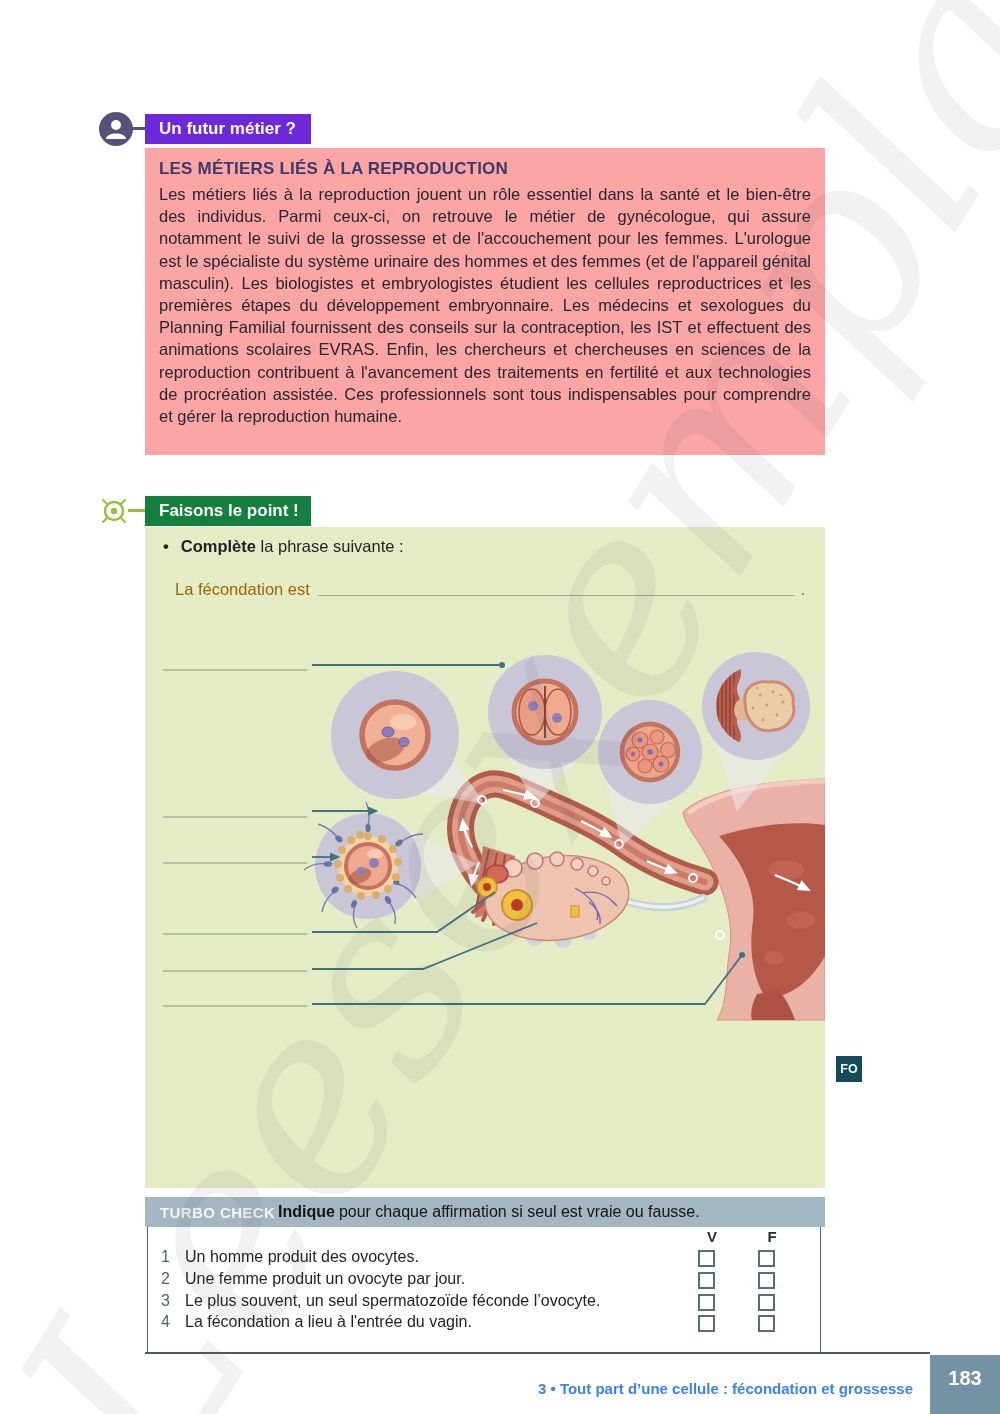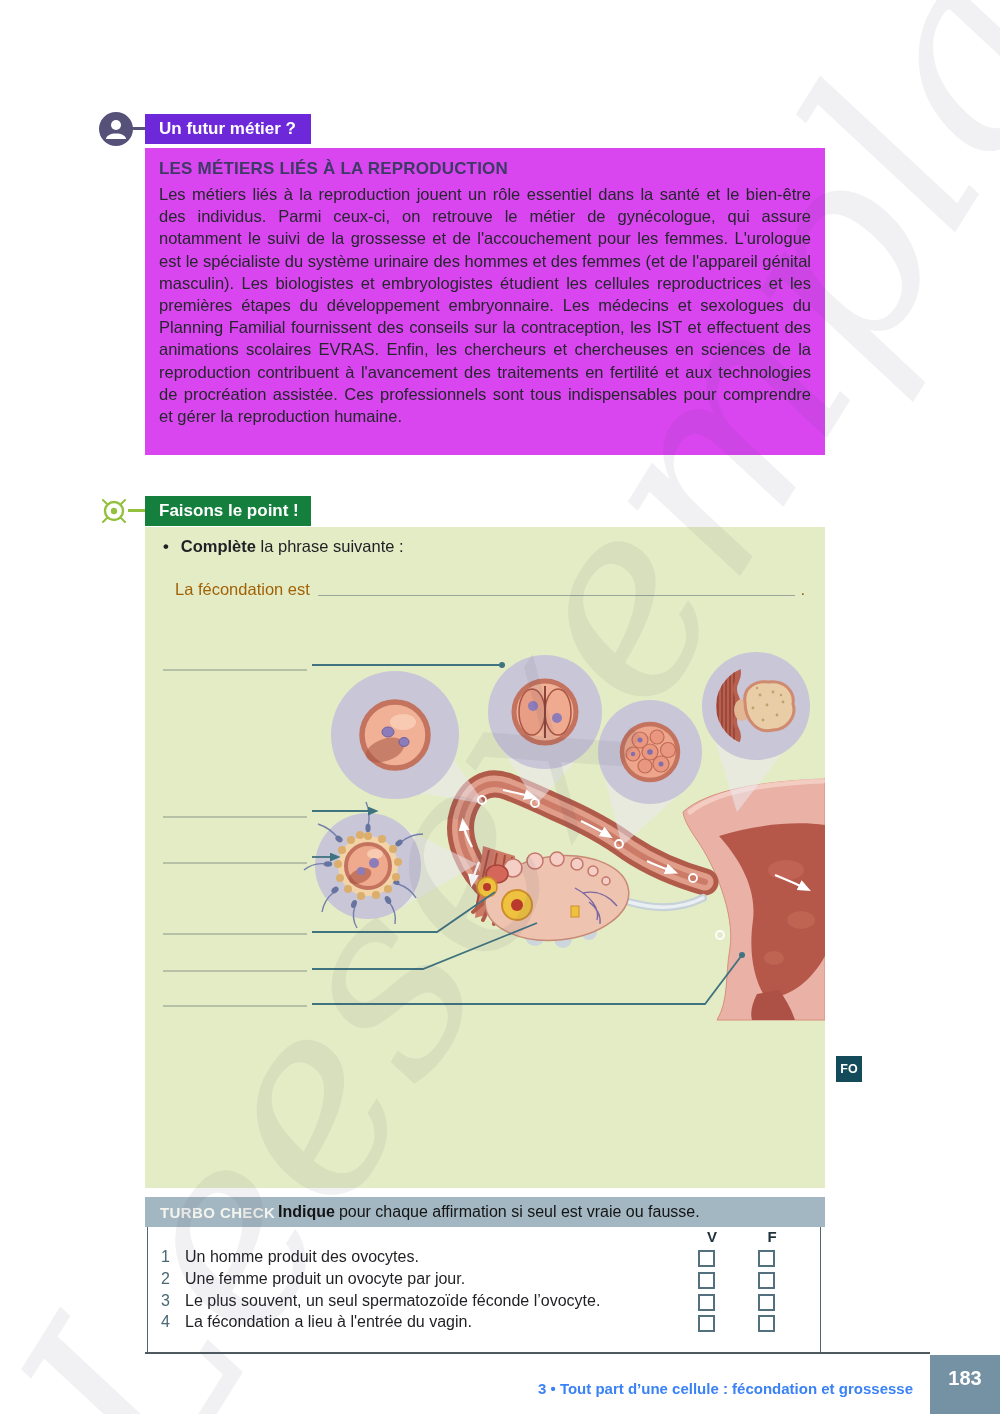--- a/index.html
+++ b/index.html
@@ -9,21 +9,21 @@
   
   .icon-wrap{position:absolute;z-index:3;}
   .connector{position:absolute;height:3px;z-index:2;}
   .sec-header{position:absolute;left:145px;width:166px;height:30px;color:#fff;
     font-weight:bold;font-size:17px;line-height:30px;padding-left:14px;box-sizing:border-box;z-index:3;}
   .metier-header{top:114px;background:#6d28d9;}
   .point-header{top:496px;background:#15803d;}
 
   
   .metier-box{position:absolute;left:145px;top:148px;width:680px;height:307px;
-    background:#d946ef;box-sizing:border-box;padding:11px 14px;z-index:1;}
+    background:#fca5a5;box-sizing:border-box;padding:11px 14px;z-index:1;}
   .metier-box h3{margin:0 0 4px 0;font-size:17px;color:#3e3966;letter-spacing:.2px;}
   .metier-box p{margin:0;font-size:16.5px;line-height:22.2px;color:#26262e;text-align:justify;}
 
   
   .point-box{position:absolute;left:145px;top:527px;width:680px;height:661px;
     background:#e3ecc5;z-index:1;}
   .bullet-row{position:absolute;left:18px;right:20px;font-size:16.5px;color:#1f1f24;}
   .bullet-row::before{content:"•";font-weight:bold;margin-right:12px;}
   .b1{top:10px;}
   .b2{top:80px;}

